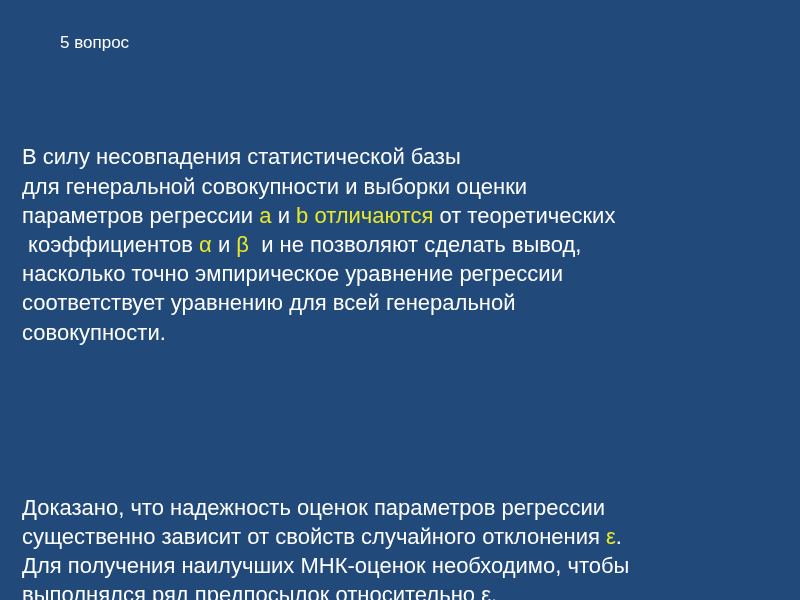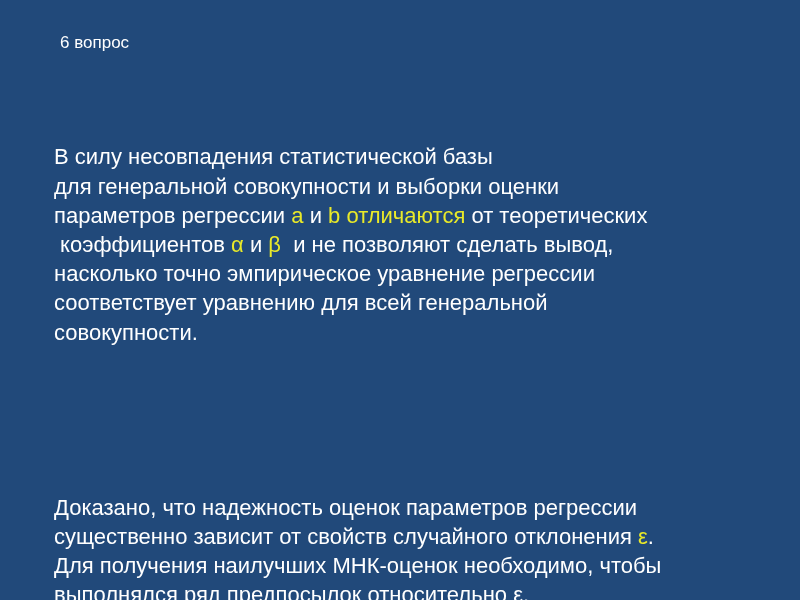--- a/index.html
+++ b/index.html
@@ -41,32 +41,31 @@
     white-space: pre-wrap;
   }
   .para {
     margin: 0;
   }
   .para-gap {
     height: 29.2px;
   }
   .tline {
     white-space: pre;
-    margin-left: 32px;
   }
   .hl {
     color: #e9e929;
   }
 </style>
 </head>
 <body>
 
 <div id="slide">
 
-  <div id="slide-title">6 вопрос</div>
+  <div id="slide-title">5 вопрос</div>
 
   <div id="body-block">
     <div class="para"><div class="tline"><span>В силу несовпадения статистической базы</span></div><div class="tline"><span>для генеральной совокупности и выборки оценки</span></div><div class="tline"><span>параметров регрессии </span><span class="hl">a</span><span> и </span><span class="hl">b отличаются</span><span> от теоретических</span></div><div class="tline"><span> коэффициентов </span><span class="hl">α</span><span> и </span><span class="hl">β</span><span>  и не позволяют сделать вывод,</span></div><div class="tline"><span>насколько точно эмпирическое уравнение регрессии</span></div><div class="tline"><span>соответствует уравнению для всей генеральной</span></div><div class="tline"><span>совокупности.</span></div></div>
     <div class="para-gap"></div>
     <div class="para"><div class="tline"><span>Доказано, что надежность оценок параметров регрессии</span></div><div class="tline"><span>существенно зависит от свойств случайного отклонения </span><span class="hl">ε</span><span>.</span></div><div class="tline"><span>Для получения наилучших МНК-оценок необходимо, чтобы</span></div><div class="tline"><span>выполнялся ряд предпосылок относительно ε.</span></div></div>
   </div>
 
 </div>
 
 </body></html>

